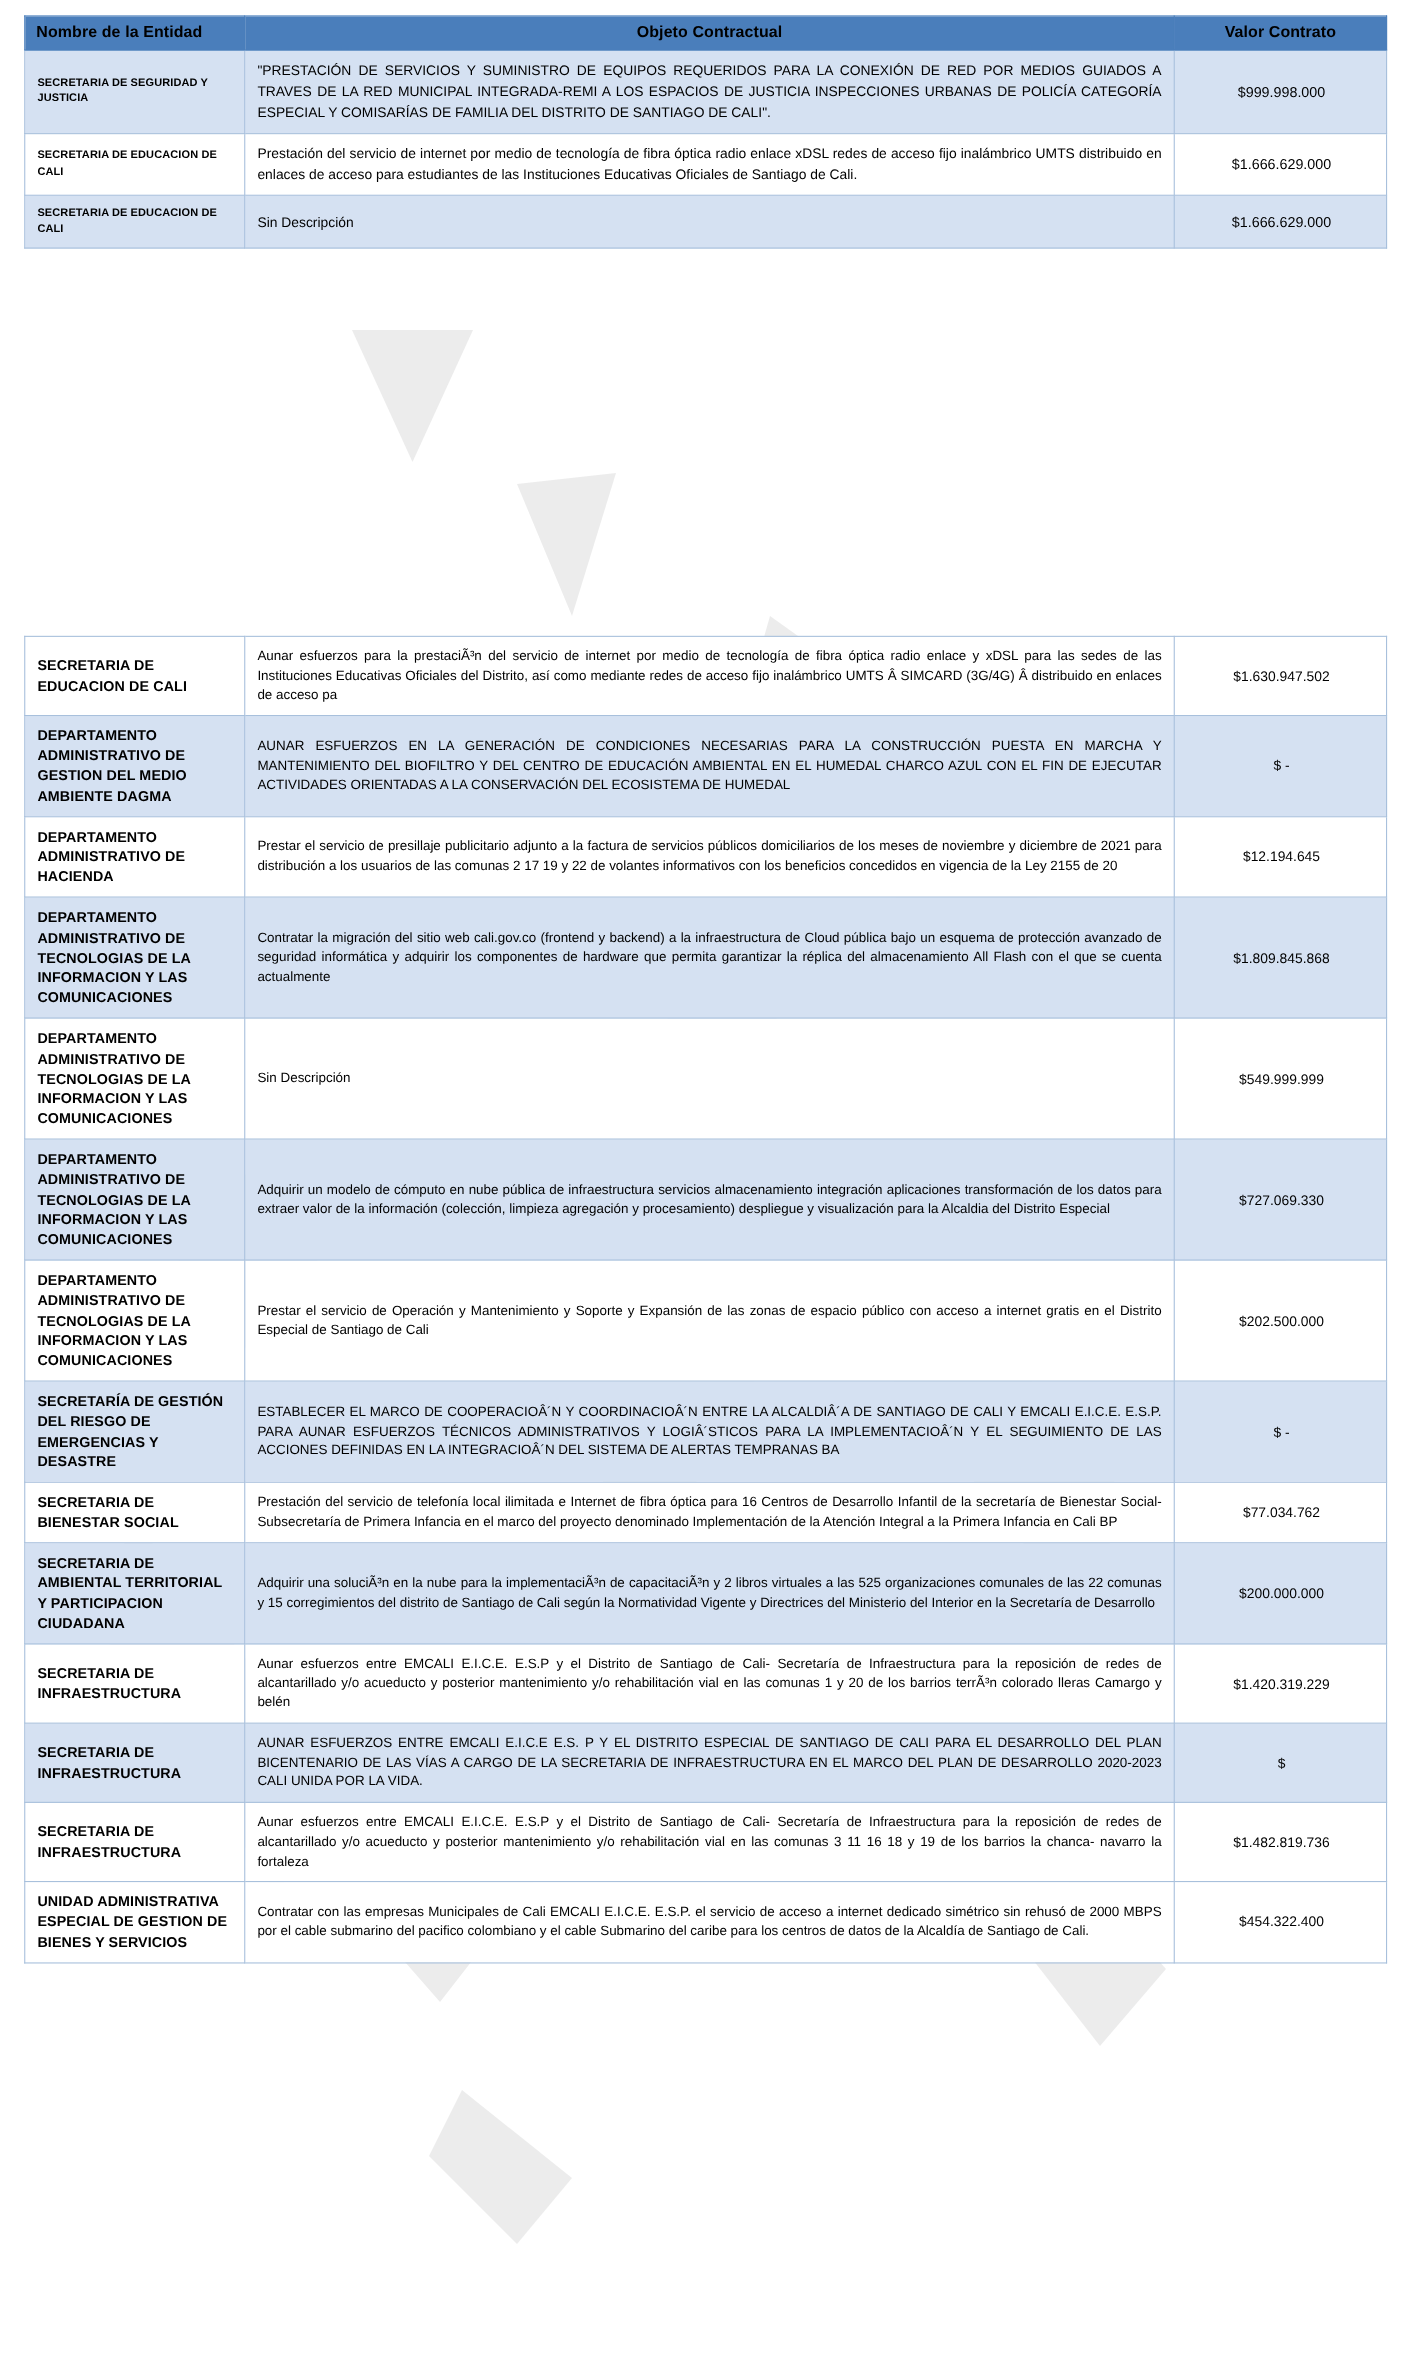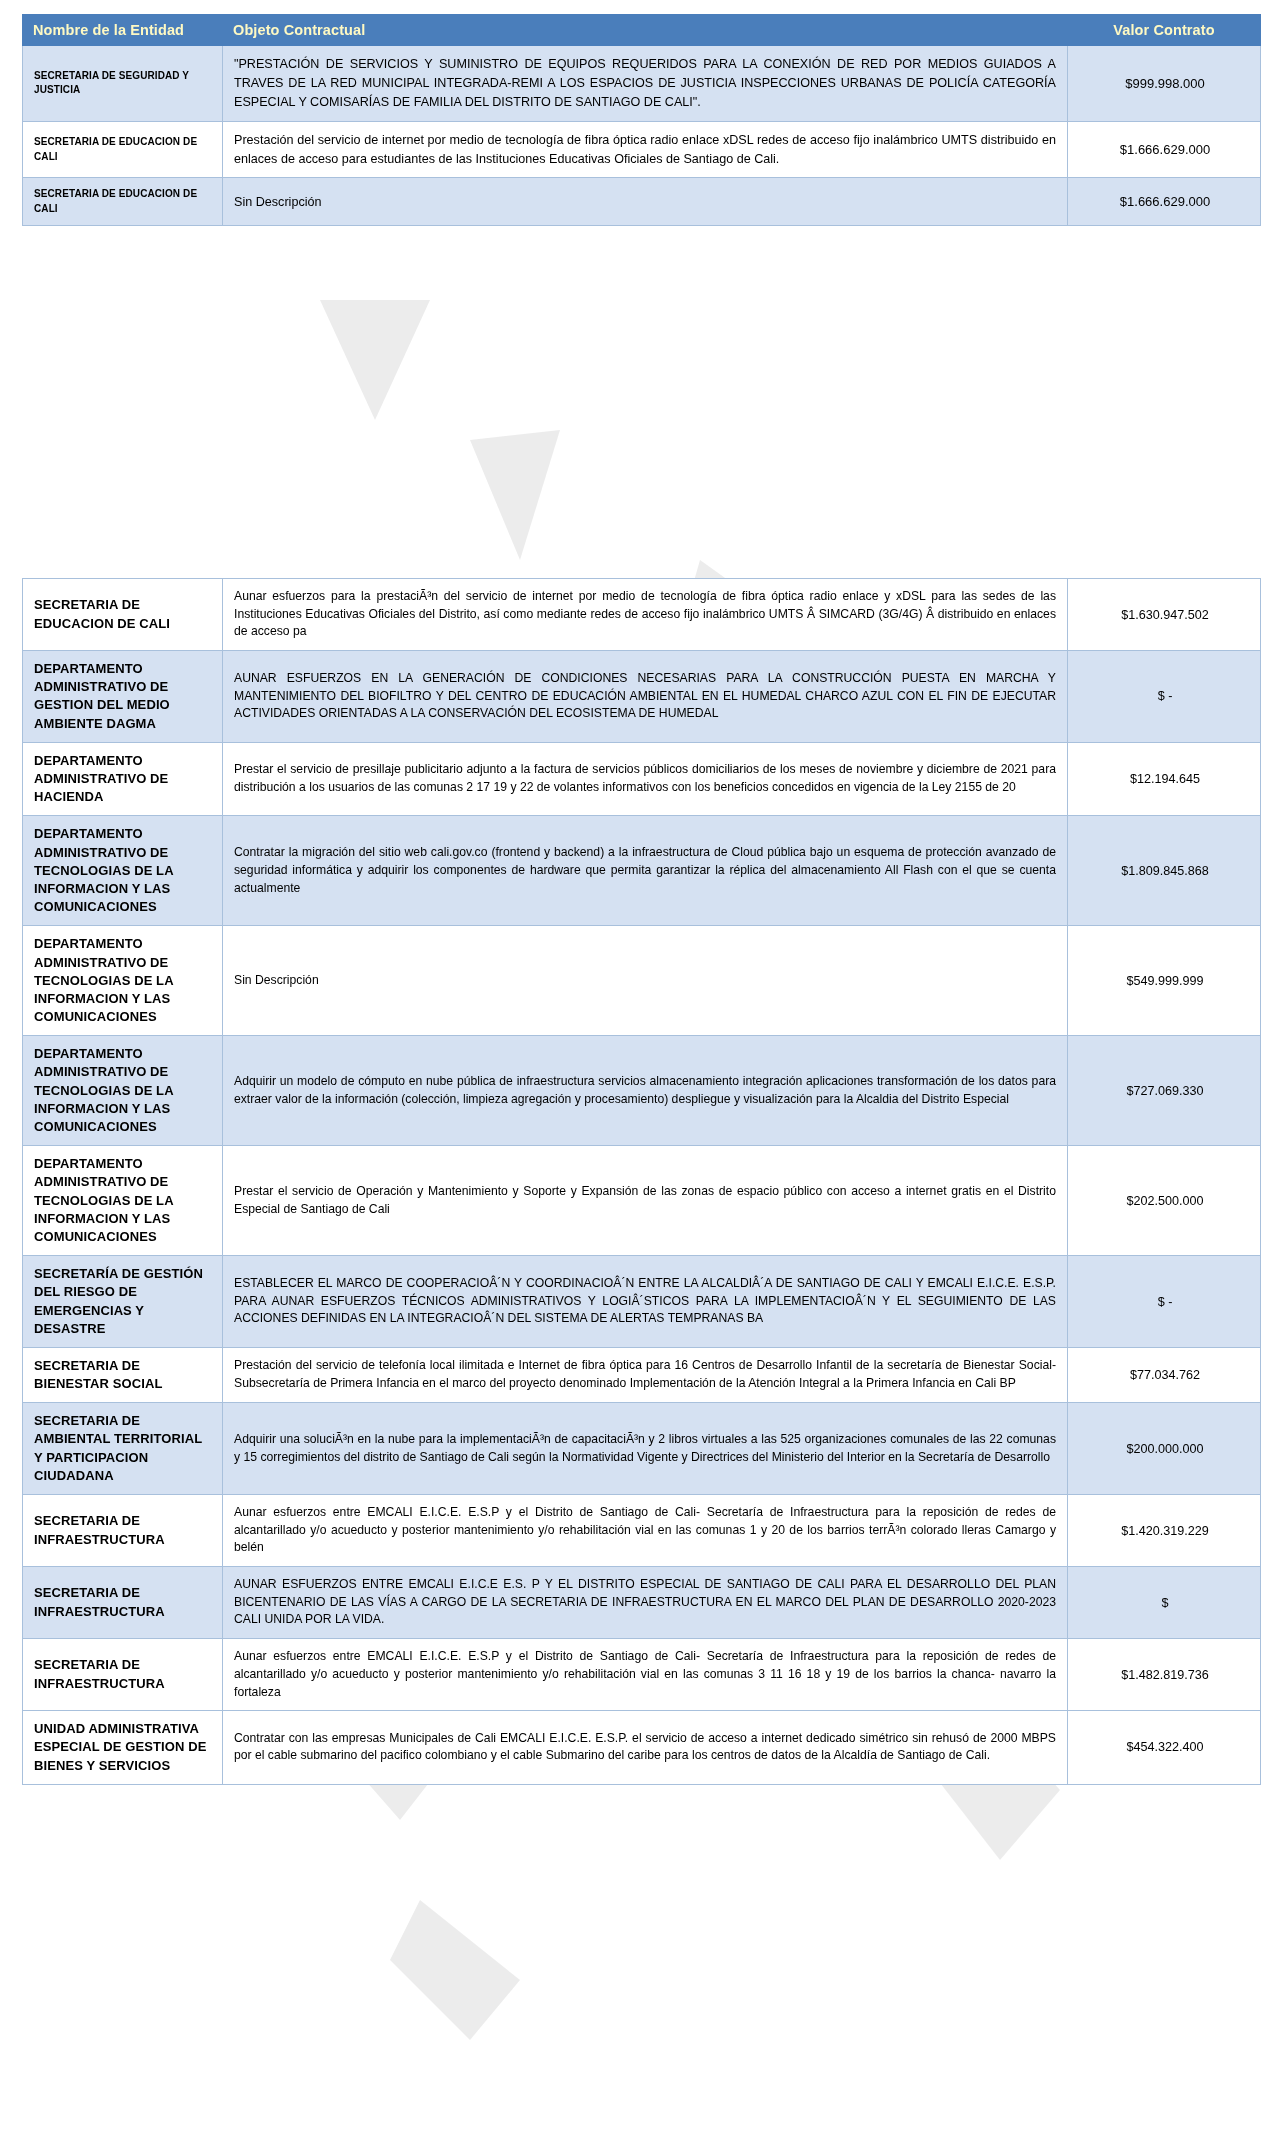--- a/index.html
+++ b/index.html
@@ -41,30 +41,30 @@
     table-layout: fixed;
     background: transparent;
   }
 
   table.contracts col.c-entidad { width: 200px; }
   table.contracts col.c-objeto  { width: 845px; }
   table.contracts col.c-valor   { width: 193px; }
 
   thead th {
     background: #4a7ebb;
-    color: #fef9c3;
+    color: #000000;
     font-size: 14.5px;
     font-weight: bold;
     padding: 7px 10px;
     border: 1px solid #4a7ebb;
     letter-spacing: .1px;
     white-space: nowrap;
   }
   thead th.h-entidad { text-align: left; }
-  thead th.h-objeto  { text-align: left; }
+  thead th.h-objeto  { text-align: center; }
   thead th.h-valor   { text-align: center; }
 
   tbody td {
     border: 1px solid #a8c0dc;
     vertical-align: middle;
     padding: 9px 11px;
     color: #000000;
   }
 
   tbody tr.alt td { background: #d5e1f2; }

